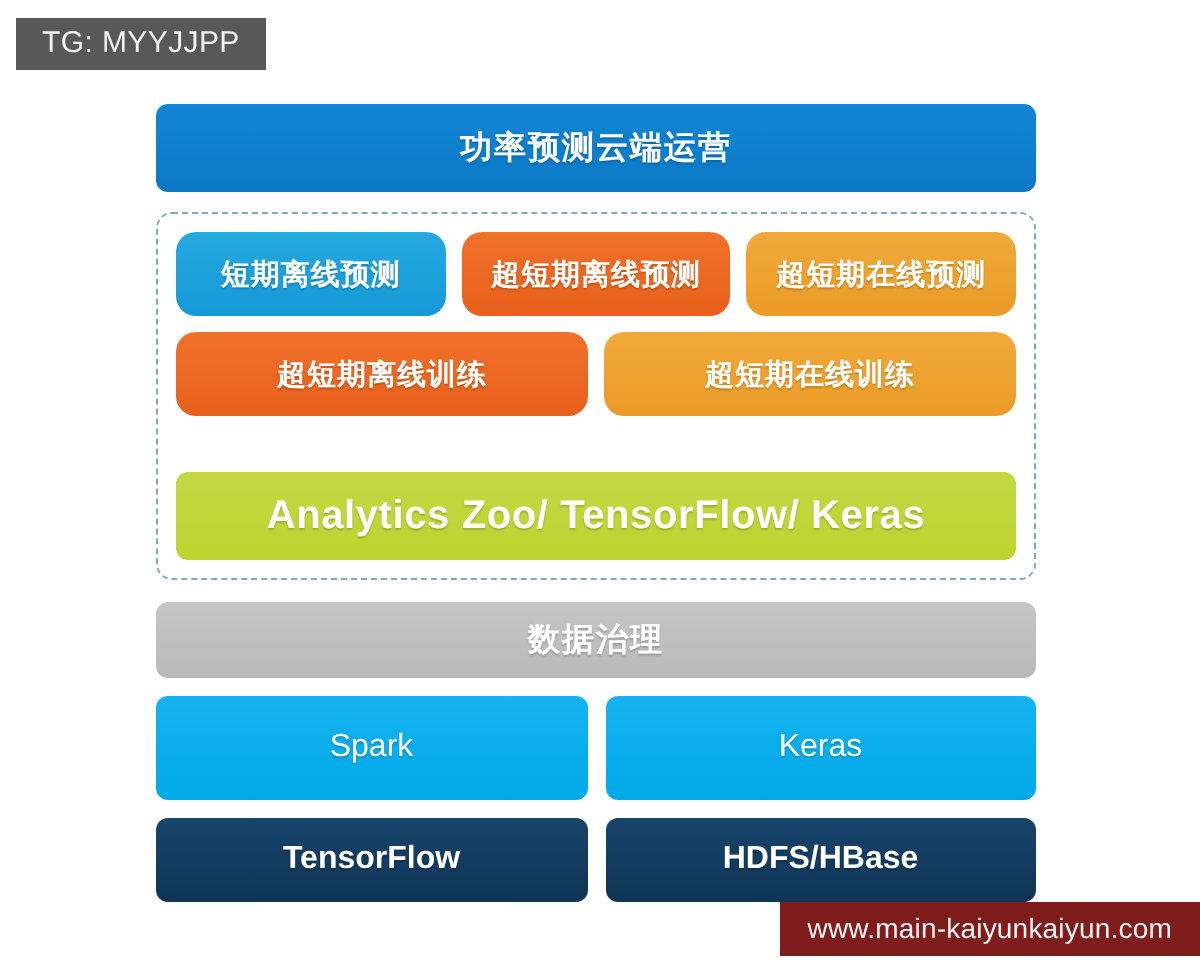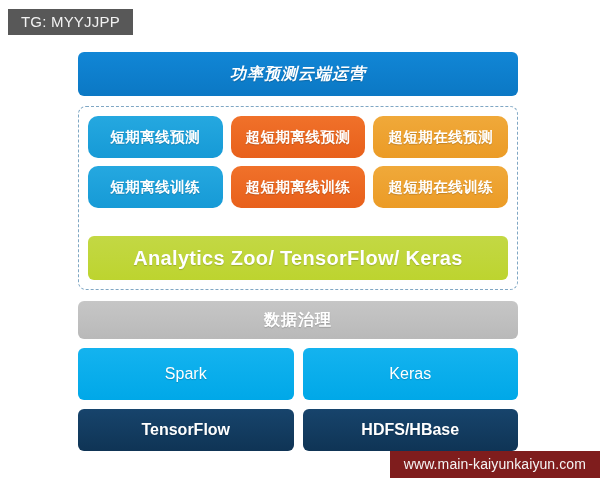--- a/index.html
+++ b/index.html
@@ -63,21 +63,20 @@
     text-shadow: 0 1px 1px rgba(0,0,0,0.18);
   }
 
   
   .banner {
     height: 44px;
     background: linear-gradient(180deg, #1186d6 0%, #0b78c4 100%);
     font-size: 16px;
     letter-spacing: 1px;
     margin-bottom: 10px;
-    font-style: italic;
   }
 
   
   .dashed-group {
     border: 1px dashed #7fa7c4;
     border-radius: 8px;
     padding: 9px;
     box-sizing: border-box;
     margin-bottom: 11px;
     background: #ffffff;
@@ -153,21 +152,20 @@
 
   <div class="dashed-group">
 
     <div class="grid-row">
       <div class="box cell c-blue">短期离线预测</div>
       <div class="box cell c-orange">超短期离线预测</div>
       <div class="box cell c-amber">超短期在线预测</div>
     </div>
 
     <div class="grid-row">
-      <div class="box cell c-blue">短期离线训练</div>
       <div class="box cell c-orange">超短期离线训练</div>
       <div class="box cell c-amber">超短期在线训练</div>
     </div>
 
     <div class="box framework">Analytics Zoo/ TensorFlow/ Keras</div>
 
   </div>
 
   <div class="box governance">数据治理</div>
 

